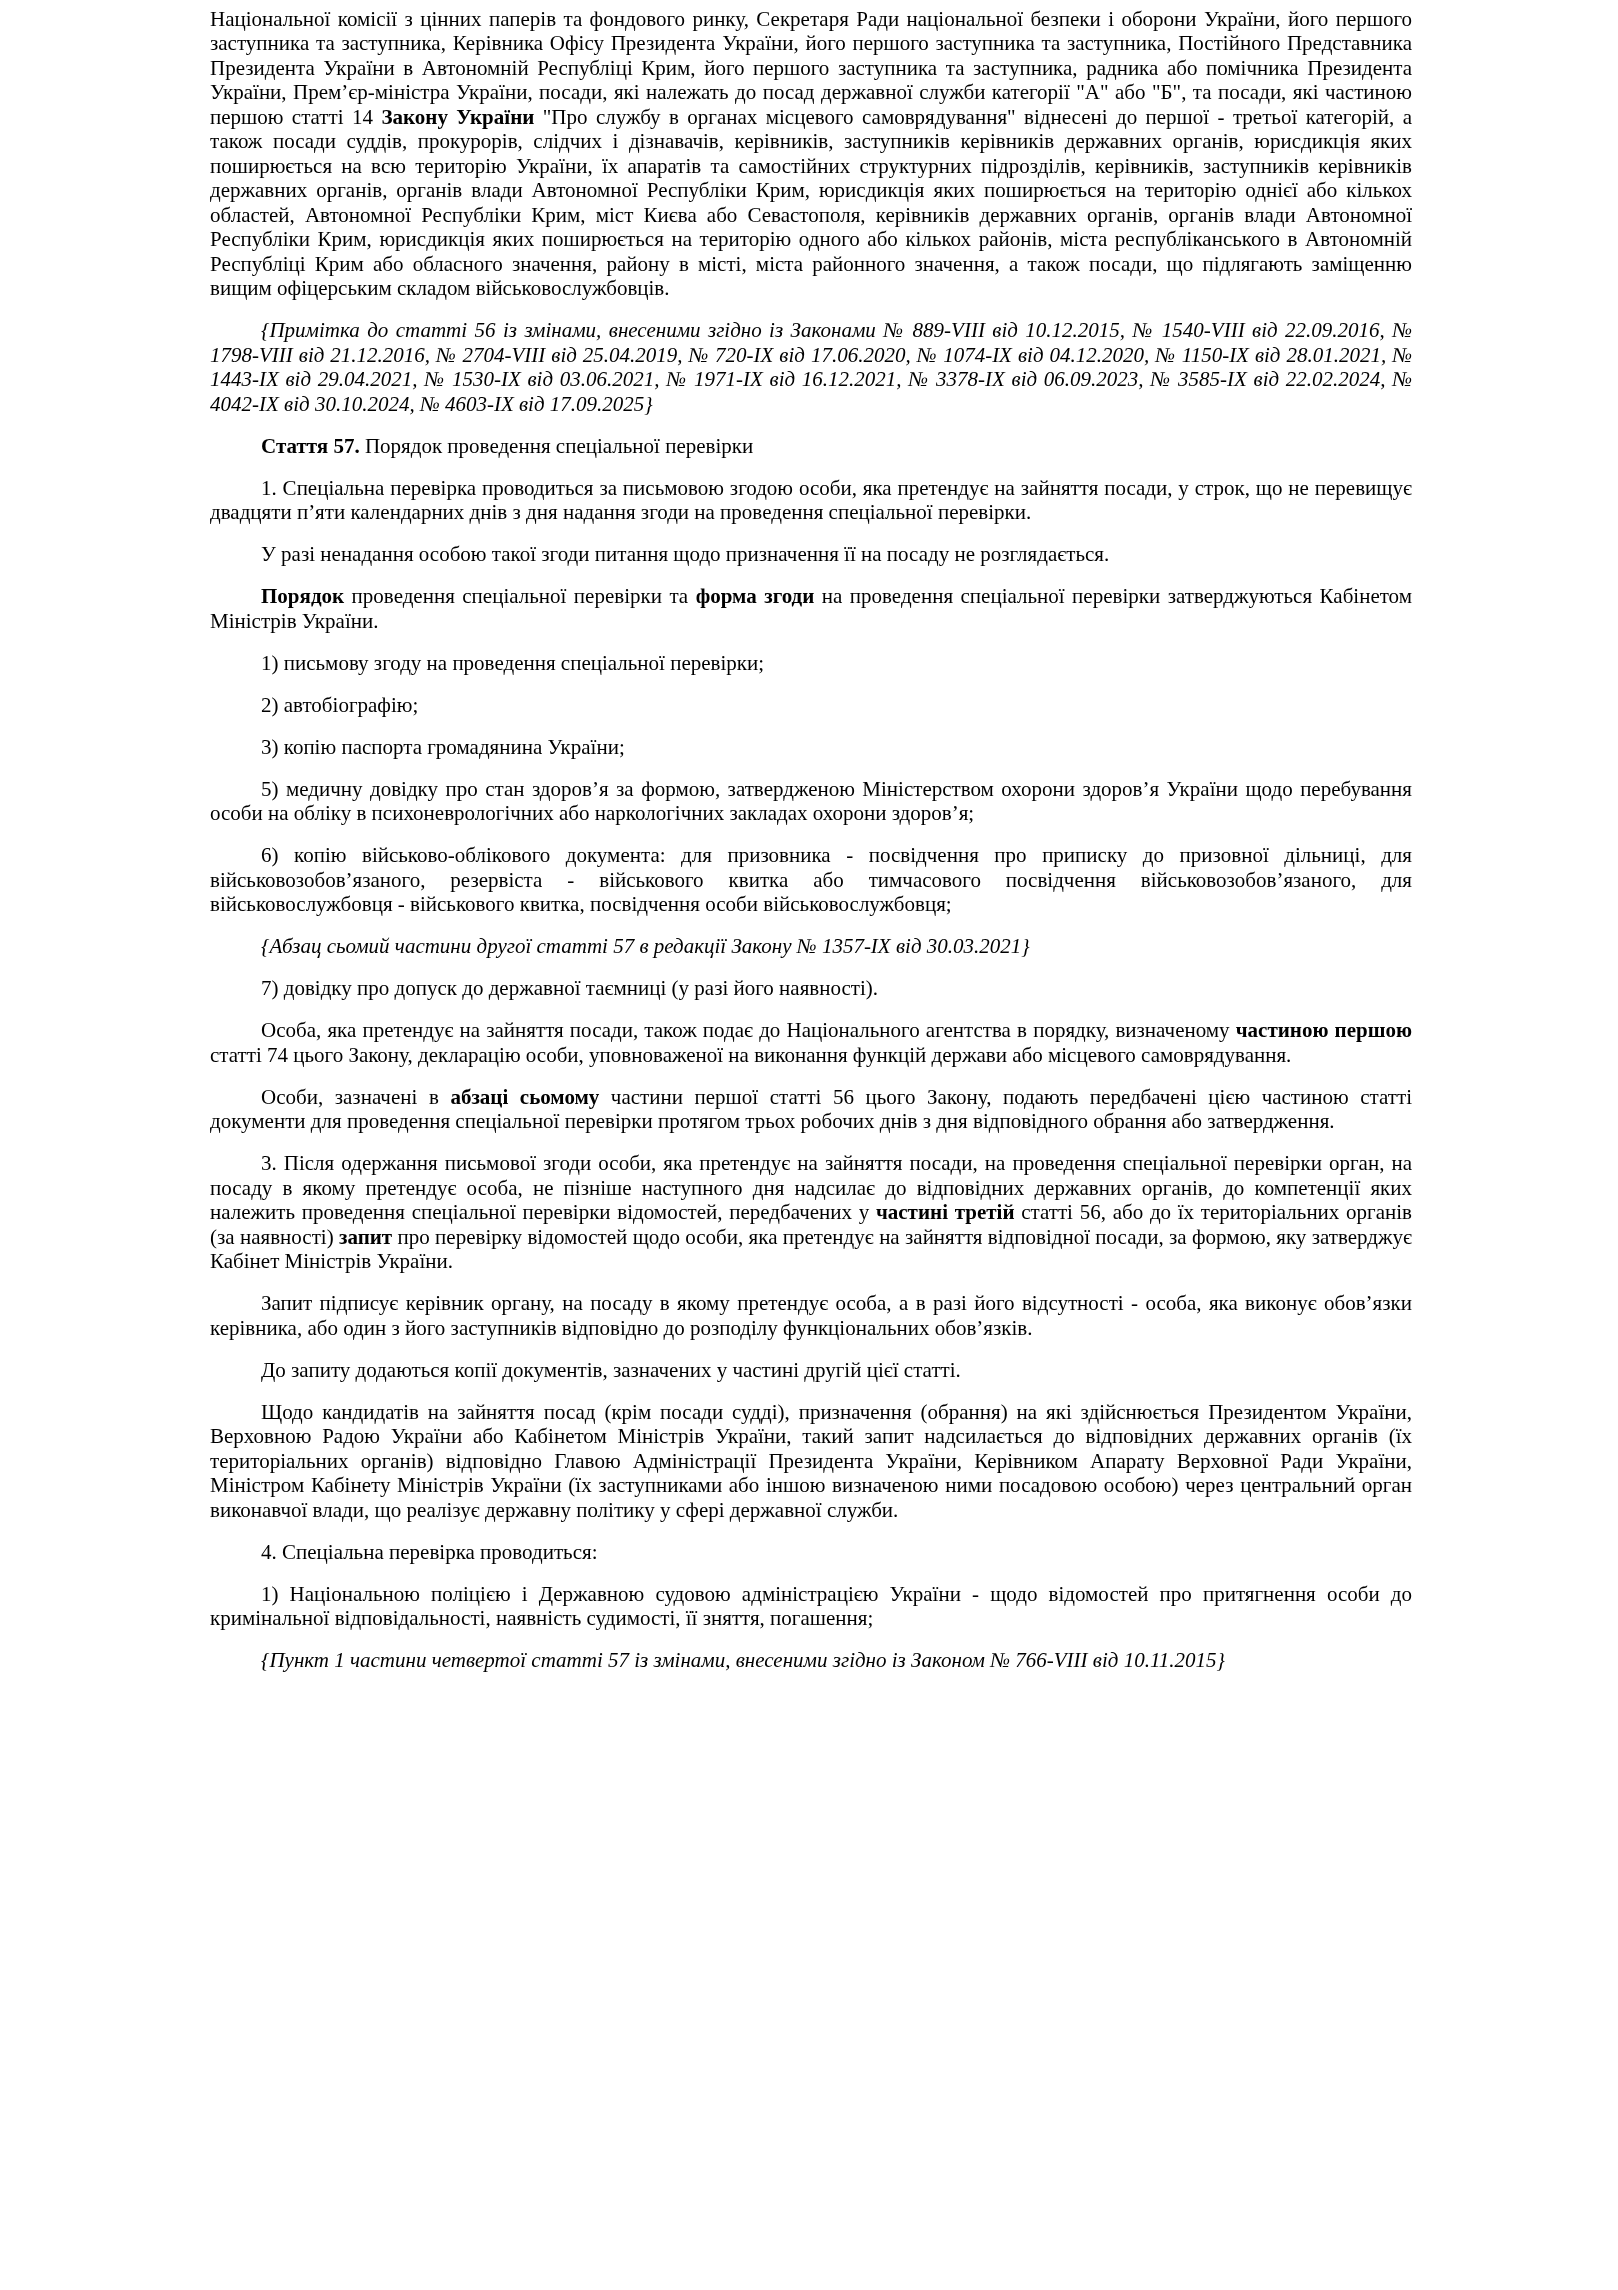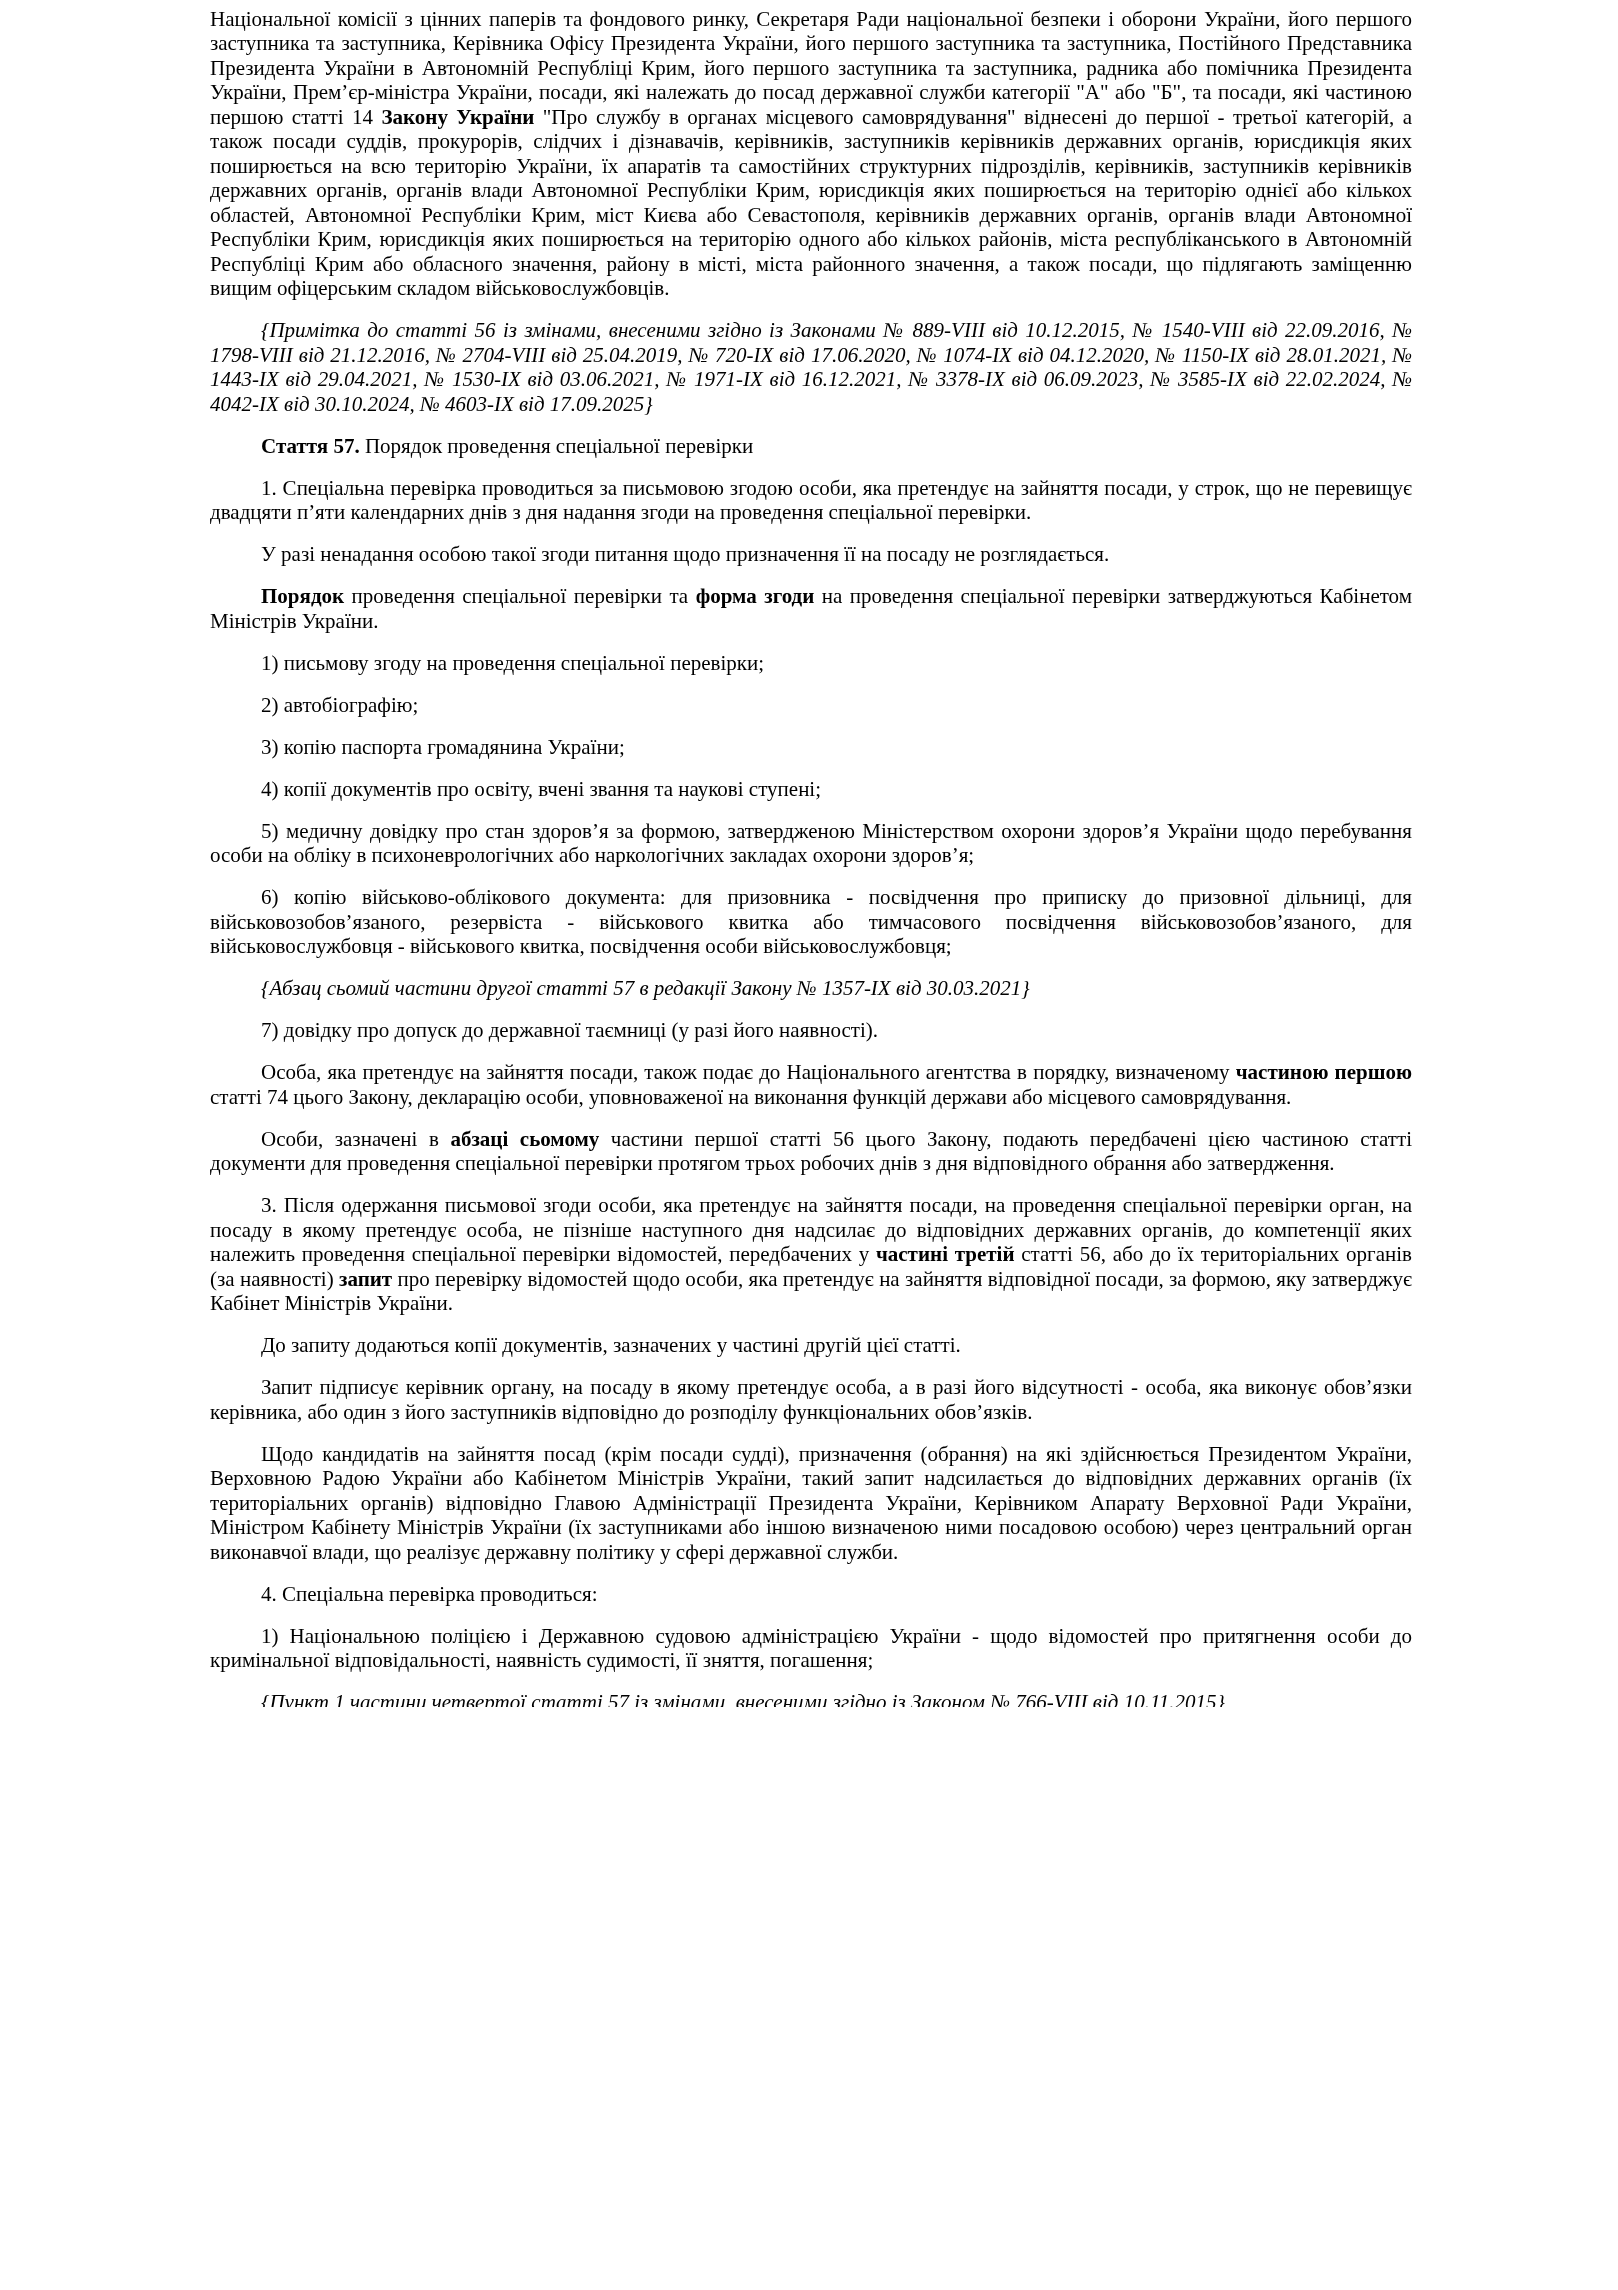--- a/index.html
+++ b/index.html
@@ -34,29 +34,28 @@
   <div class="doc">
       <p class="body first"><span>Національної комісії з цінних паперів та фондового ринку, Секретаря Ради національної безпеки і оборони України, його першого заступника та заступника, Керівника Офісу Президента України, його першого заступника та заступника, Постійного Представника Президента України в Автономній Республіці Крим, його першого заступника та заступника, радника або помічника Президента України, Прем’єр-міністра України, посади, які належать до посад державної служби категорії "А" або "Б", та посади, які частиною першою статті 14 </span><span class="b">Закону України</span><span> "Про службу в органах місцевого самоврядування" віднесені до першої - третьої категорій, а також посади суддів, прокурорів, слідчих і дізнавачів, керівників, заступників керівників державних органів, юрисдикція яких поширюється на всю територію України, їх апаратів та самостійних структурних підрозділів, керівників, заступників керівників державних органів, органів влади Автономної Республіки Крим, юрисдикція яких поширюється на територію однієї або кількох областей, Автономної Республіки Крим, міст Києва або Севастополя, керівників державних органів, органів влади Автономної Республіки Крим, юрисдикція яких поширюється на територію одного або кількох районів, міста республіканського в Автономній Республіці Крим або обласного значення, району в місті, міста районного значення, а також посади, що підлягають заміщенню вищим офіцерським складом військовослужбовців.</span></p>
       <p class="note"><span>{Примітка до статті 56 із змінами, внесеними згідно із Законами №  889-VIII від 10.12.2015, № 1540-VIII від 22.09.2016, № 1798-VIII від 21.12.2016, № 2704-VIII від 25.04.2019, № 720-IX від 17.06.2020, № 1074-IX від 04.12.2020, № 1150-IX від 28.01.2021, № 1443-IX від 29.04.2021, № 1530-IX від 03.06.2021, № 1971-IX від 16.12.2021, № 3378-IX від 06.09.2023, № 3585-IX від 22.02.2024, № 4042-IX від 30.10.2024, № 4603-IX від 17.09.2025}</span></p>
       <p class="body"><span class="b">Стаття 57.</span><span> Порядок проведення спеціальної перевірки</span></p>
       <p class="body"><span>1. Спеціальна перевірка проводиться за письмовою згодою особи, яка претендує на зайняття посади, у строк, що не перевищує двадцяти п’яти календарних днів з дня надання згоди на проведення спеціальної перевірки.</span></p>
       <p class="body"><span>У разі ненадання особою такої згоди питання щодо призначення її на посаду не розглядається.</span></p>
       <p class="body"><span class="b">Порядок</span><span> проведення спеціальної перевірки та </span><span class="b">форма згоди</span><span> на проведення спеціальної перевірки затверджуються Кабінетом Міністрів України.</span></p>
       <p class="body"><span>1) письмову згоду на проведення спеціальної перевірки;</span></p>
       <p class="body"><span>2) автобіографію;</span></p>
       <p class="body"><span>3) копію паспорта громадянина України;</span></p>
-      <p class="body"><span>4) копії документів про освіту, вчені звання та наукові ступені;</span></p>
       <p class="body"><span>5) медичну довідку про стан здоров’я за формою, затвердженою Міністерством охорони здоров’я України щодо перебування особи на обліку в психоневрологічних або наркологічних закладах охорони здоров’я;</span></p>
       <p class="body"><span>6) копію військово-облікового документа: для призовника - посвідчення про приписку до призовної дільниці, для військовозобов’язаного, резервіста - військового квитка або тимчасового посвідчення військовозобов’язаного, для військовослужбовця - військового квитка, посвідчення особи військовослужбовця;</span></p>
       <p class="note"><span>{Абзац сьомий частини другої статті 57 в редакції Закону № 1357-IX від 30.03.2021}</span></p>
       <p class="body"><span>7) довідку про допуск до державної таємниці (у разі його наявності).</span></p>
       <p class="body"><span>Особа, яка претендує на зайняття посади, також подає до Національного агентства в порядку, визначеному </span><span class="b">частиною першою</span><span> статті 74 цього Закону, декларацію особи, уповноваженої на виконання функцій держави або місцевого самоврядування.</span></p>
       <p class="body"><span>Особи, зазначені в </span><span class="b">абзаці сьомому</span><span> частини першої статті 56 цього Закону, подають передбачені цією частиною статті документи для проведення спеціальної перевірки протягом трьох робочих днів з дня відповідного обрання або затвердження.</span></p>
       <p class="body"><span>3. Після одержання письмової згоди особи, яка претендує на зайняття посади, на проведення спеціальної перевірки орган, на посаду в якому претендує особа, не пізніше наступного дня надсилає до відповідних державних органів, до компетенції яких належить проведення спеціальної перевірки відомостей, передбачених у </span><span class="b">частині третій</span><span> статті 56, або до їх територіальних органів (за наявності) </span><span class="b">запит</span><span> про перевірку відомостей щодо особи, яка претендує на зайняття відповідної посади, за формою, яку затверджує Кабінет Міністрів України.</span></p>
+      <p class="body"><span>Запит підписує керівник органу, на посаду в якому претендує особа, а в разі його відсутності - особа, яка виконує обов’язки керівника, або один з його заступників відповідно до розподілу функціональних обов’язків.</span></p>
       <p class="body"><span>До запиту додаються копії документів, зазначених у частині другій цієї статті.</span></p>
-      <p class="body"><span>Запит підписує керівник органу, на посаду в якому претендує особа, а в разі його відсутності - особа, яка виконує обов’язки керівника, або один з його заступників відповідно до розподілу функціональних обов’язків.</span></p>
       <p class="body"><span>Щодо кандидатів на зайняття посад (крім посади судді), призначення (обрання) на які здійснюється Президентом України, Верховною Радою України або Кабінетом Міністрів України, такий запит надсилається до відповідних державних органів (їх територіальних органів) відповідно Главою Адміністрації Президента України, Керівником Апарату Верховної Ради України, Міністром Кабінету Міністрів України (їх заступниками або іншою визначеною ними посадовою особою) через центральний орган виконавчої влади, що реалізує державну політику у сфері державної служби.</span></p>
       <p class="body"><span>4. Спеціальна перевірка проводиться:</span></p>
       <p class="body"><span>1) Національною поліцією і Державною судовою адміністрацією України - щодо відомостей про притягнення особи до кримінальної відповідальності, наявність судимості, її зняття, погашення;</span></p>
       <p class="note"><span>{Пункт 1 частини четвертої статті 57 із змінами, внесеними згідно із Законом № 766-VIII від 10.11.2015}</span></p>
     </div>
 </div>
 
 
 </body></html>

